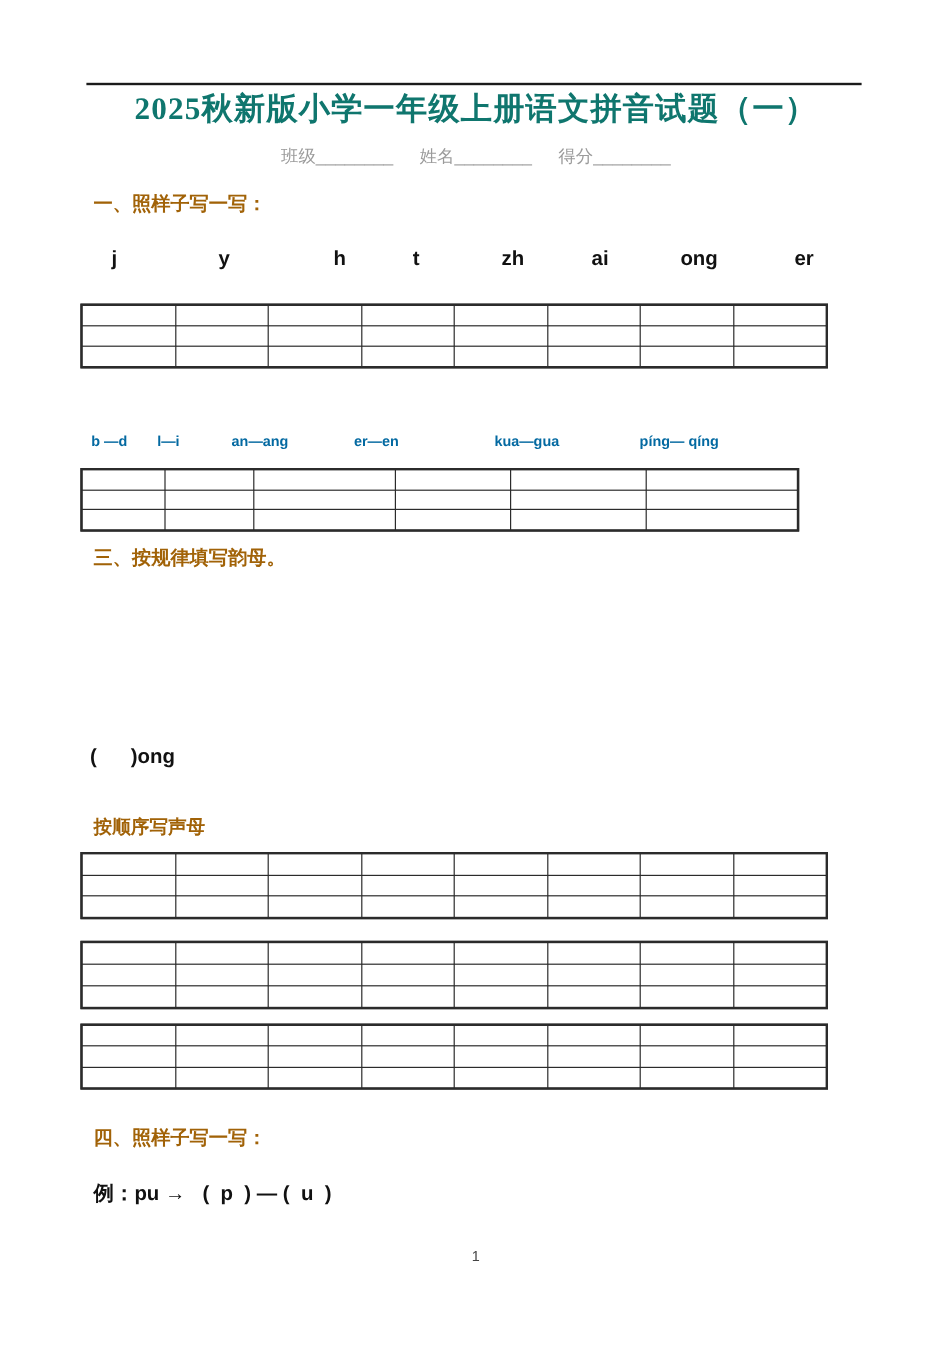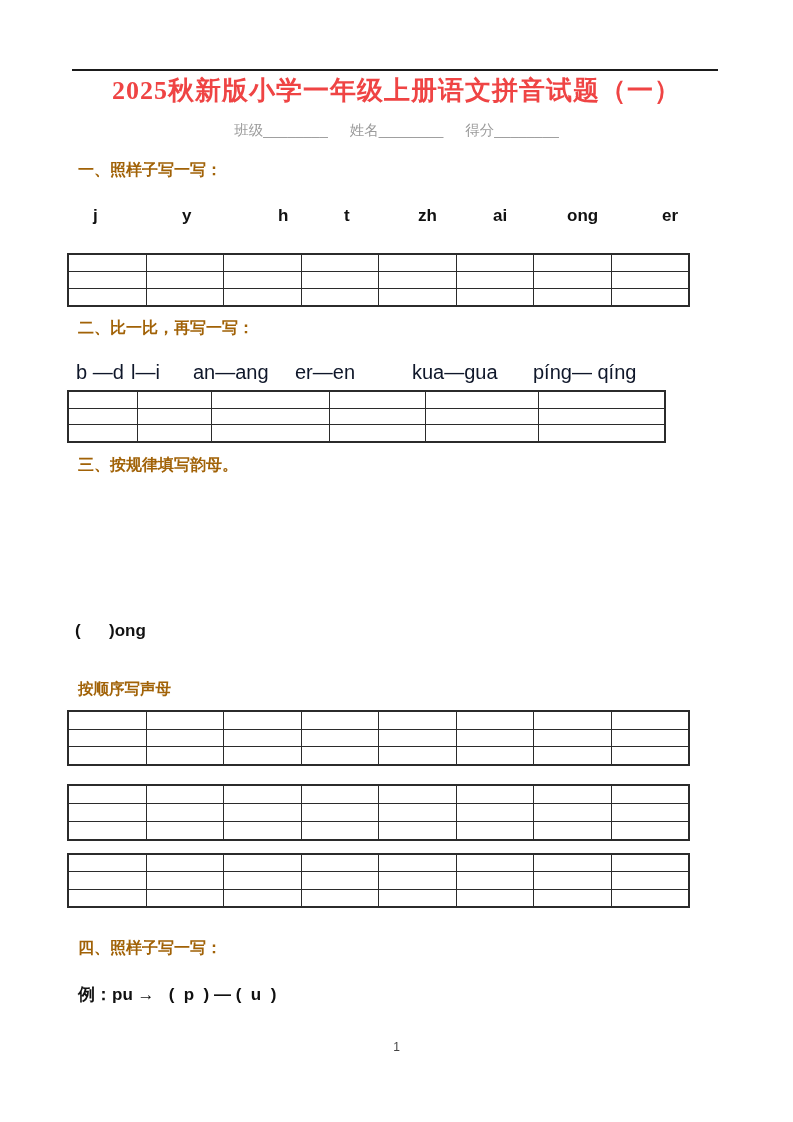--- a/index.html
+++ b/index.html
@@ -12,42 +12,42 @@
     overflow:hidden;
   }
   .abs{position:absolute;}
   .top-rule{left:72px;top:69px;width:646px;height:2px;background:#1b1b1b;}
   .title{
     left:0;top:74px;width:793px;
     text-align:center;
     font-family:"Liberation Serif", serif;
     font-weight:bold;
     font-size:26px;line-height:34px;
-    color:#ef4444;
+    color:#0f766e;
     letter-spacing:1px;
   }
   .info-line{
     left:0;top:121px;width:793px;
     text-align:center;
     font-size:14.5px;color:#9b9b9b;
   }
   .info-line span{margin:0 9px;}
   .sec-heading{
     font-weight:bold;font-size:16px;color:#a16207;
     white-space:pre;
   }
   .letters-row{left:0;top:206px;width:793px;height:24px;}
   .letters-row span{
     position:absolute;top:0;
     font-weight:bold;font-size:17px;color:#111;
   }
   .pairs-row{left:0;top:361px;width:793px;height:24px;}
   .pairs-row span{
     position:absolute;top:0;
-    font-weight:normal;font-size:20px;color:#0f172a;
+    font-weight:bold;font-size:12px;color:#0369a1;
     white-space:pre;
   }
   .ptable{
     display:grid;
     background:#2b2b2b;
     gap:1px;
     border:2px solid #2b2b2b;
     box-sizing:border-box;
   }
   .ptable .cell{background:#ffffff;}
@@ -117,21 +117,20 @@
       <div class="cell"></div>
       <div class="cell"></div>
       <div class="cell"></div>
       <div class="cell"></div>
       <div class="cell"></div>
       <div class="cell"></div>
       <div class="cell"></div>
       <div class="cell"></div>
     </div>
 
-  <div class="abs sec-heading" style="left:78px;top:318px;">二、比一比，再写一写：</div>
 
   <div class="abs pairs-row">
     <span style="left:76px">b —d</span>
     <span style="left:131px">l—i</span>
     <span style="left:193px">an—ang</span>
     <span style="left:295px">er—en</span>
     <span style="left:412px">kua—gua</span>
     <span style="left:533px">píng— qíng</span>
   </div>
 

